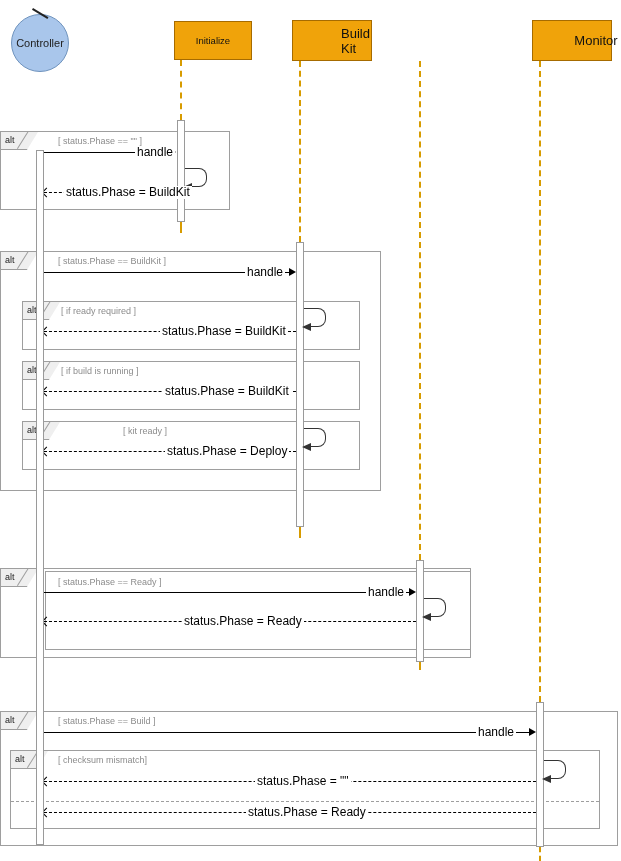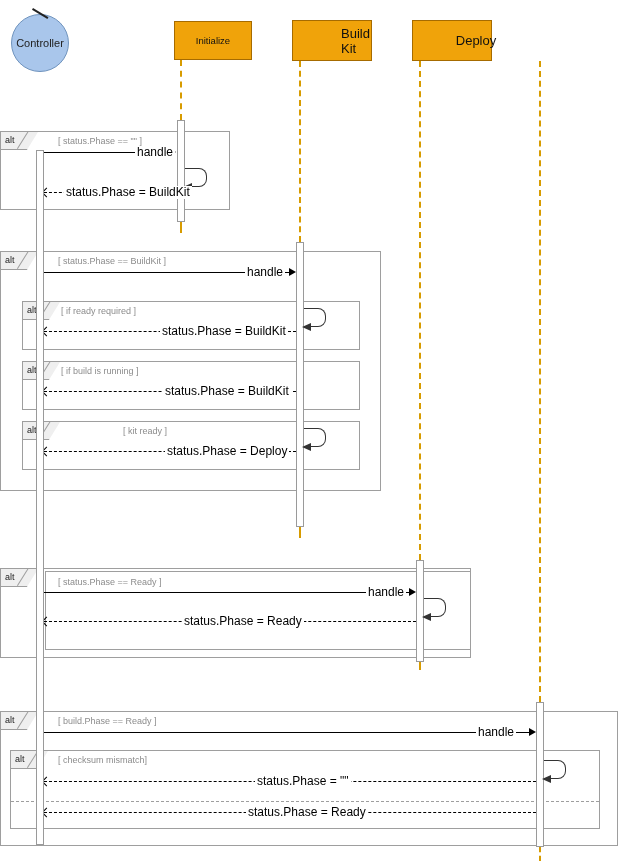--- a/index.html
+++ b/index.html
@@ -56,21 +56,21 @@
 </head>
 <body>
 
 <div id="stage">
 
   <div class="actor">Controller</div>
   <div class="actor-tick"></div>
 
   <div class="head small" style="left:142px;top:21px;width:78px;height:39px;">Initialize</div>
   <div class="head big" style="left:260px;top:20px;width:80px;height:41px;">Build Kit</div>
-  <div class="head big" style="left:380px;top:20px;width:80px;height:41px;">Deploy</div>
+  <div class="head big" style="left:500px;top:20px;width:80px;height:41px;">Monitor</div>
 
   <div class="life" style="left:180px;top:60px;height:60px;"></div>
   <div class="life" style="left:180px;top:222px;height:11px;"></div>
   <div class="life" style="left:299px;top:61px;height:181px;"></div>
   <div class="life" style="left:299px;top:527px;height:11px;"></div>
   <div class="life" style="left:419px;top:61px;height:499px;"></div>
   <div class="life" style="left:419px;top:662px;height:8px;"></div>
   <div class="life" style="left:539px;top:61px;height:641px;"></div>
   <div class="life" style="left:539px;top:847px;height:14px;"></div>
 
@@ -121,21 +121,21 @@
     </div>
     <div class="cond" style="left:57px;top:8px;">[ status.Phase == Ready ]</div>
   </div>
   <div class="frame" style="left:45px;top:571px;width:426px;height:79px;"></div>
 
   <div class="frame" style="left:0;top:711px;width:618px;height:135px;">
     <div class="tab">
       <span>alt</span>
       <span class="slant"></span>
     </div>
-    <div class="cond" style="left:57px;">[ build.Phase == Ready ]</div>
+    <div class="cond" style="left:57px;">[ status.Phase == Build ]</div>
   </div>
 
   <div class="frame" style="left:10px;top:750px;width:590px;height:79px;">
     <div class="tab">
       <span>alt</span>
       <span class="slant"></span>
     </div>
     <div class="cond" style="left:47px;">[ checksum mismatch]</div>
     <div class="divider" style="left:0;top:50px;width:588px;"></div>
   </div>

